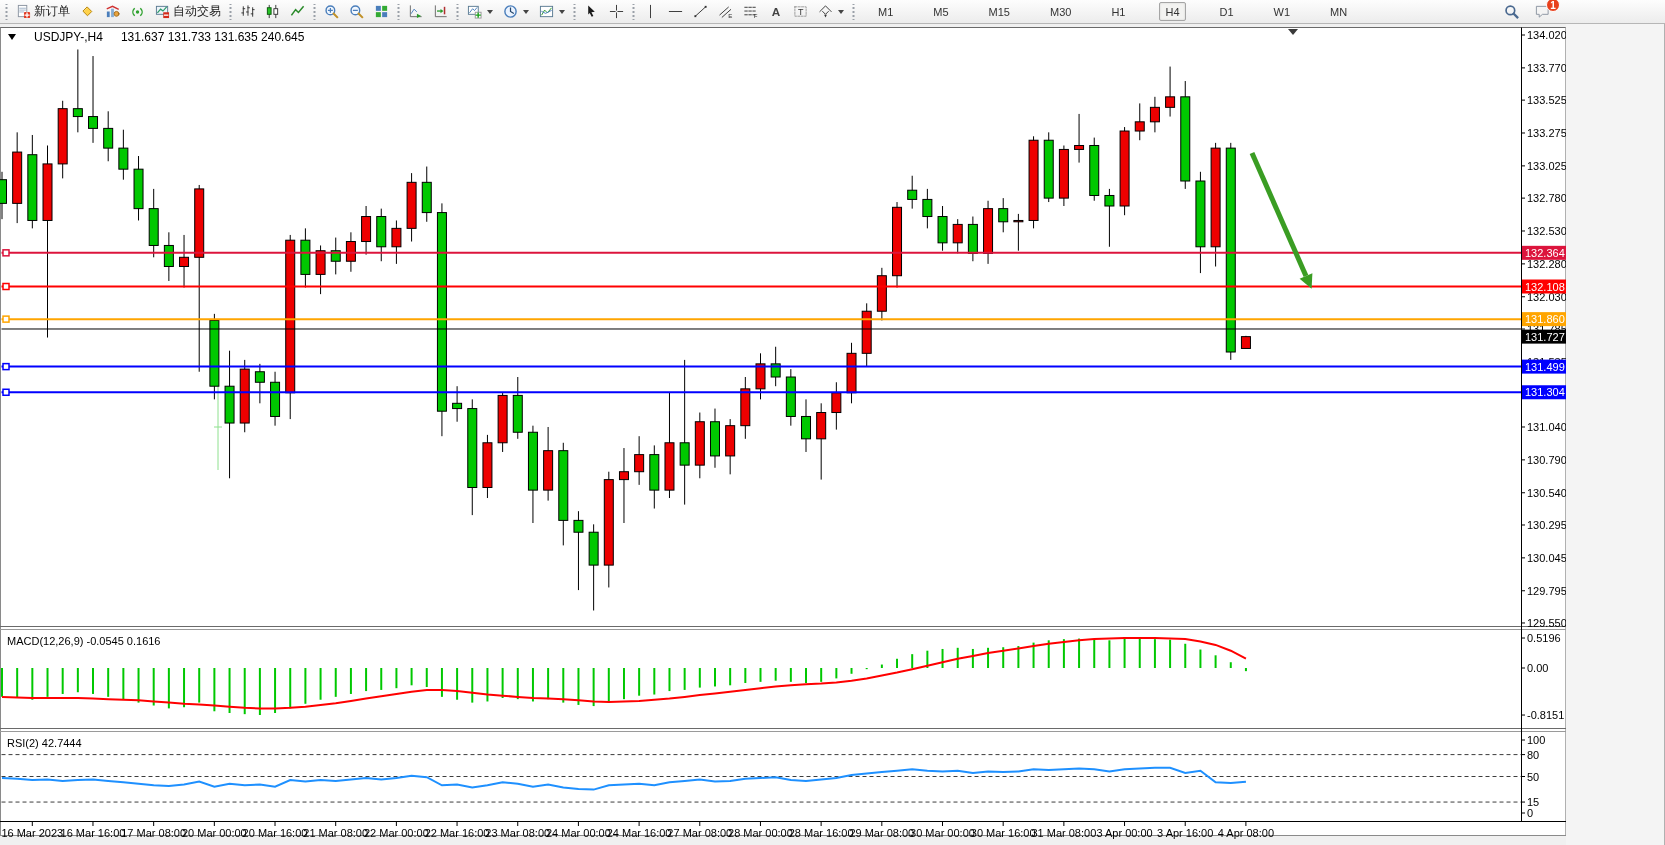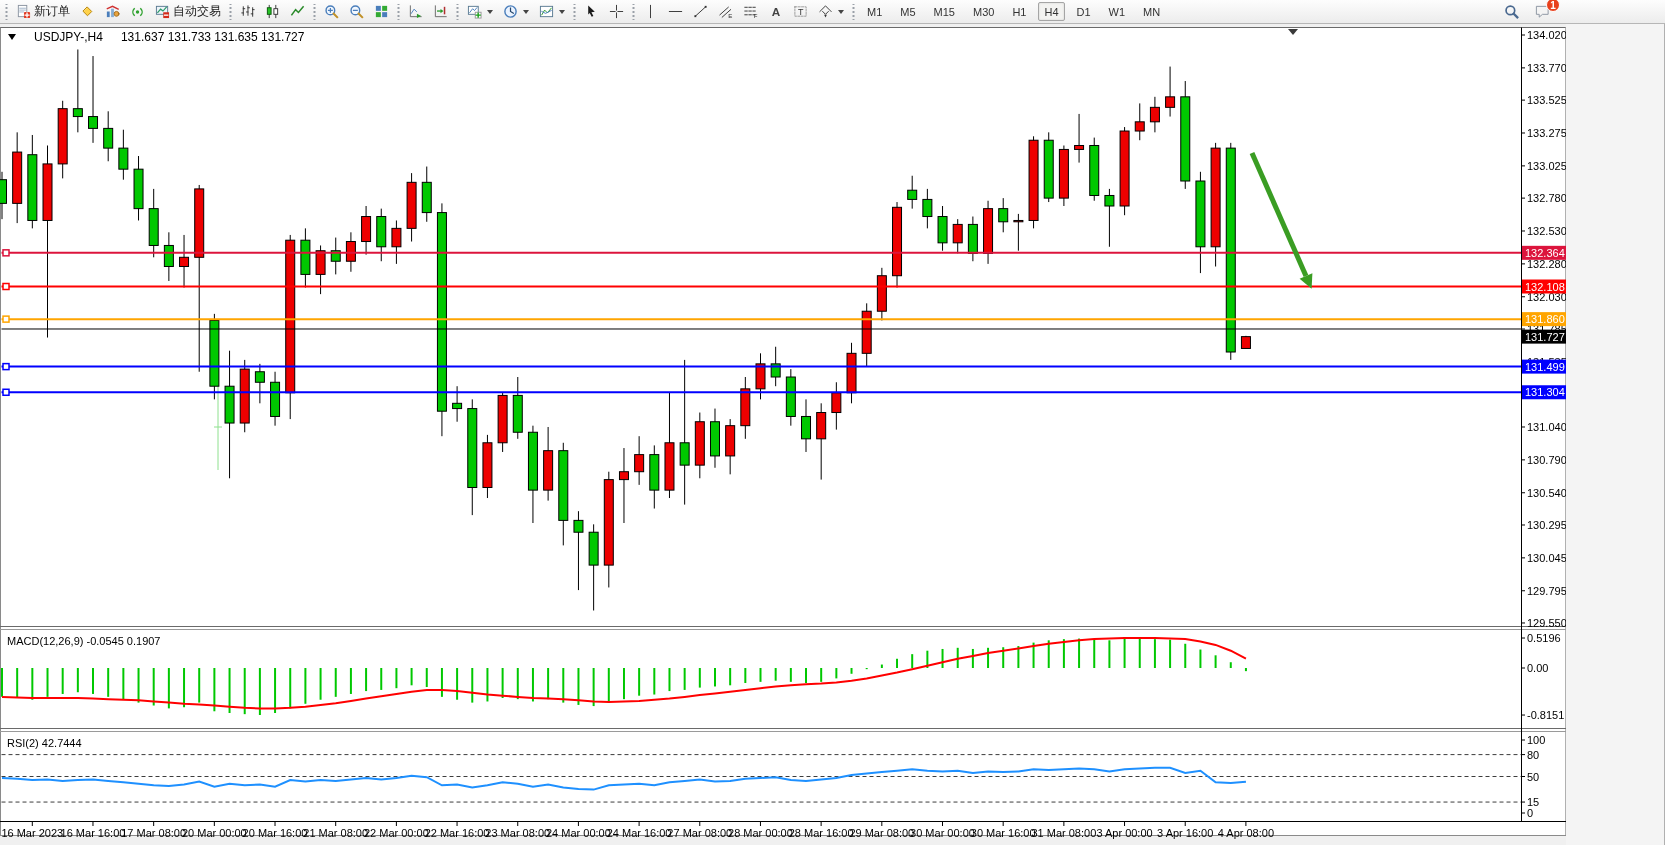--- a/index.html
+++ b/index.html
@@ -13,21 +13,21 @@
     display:flex; align-items:center; padding:0 2px; }
   .tb-handle { width:5px; height:16px; margin:0 2px;
     background-image:radial-gradient(circle,#9aa0a8 35%,transparent 40%);
     background-size:4px 4px; background-position:center; }
   .tb-btn { height:21px; min-width:22px; display:inline-flex; align-items:center; justify-content:center;
     gap:3px; padding:0 3px; margin:0 1px; border:1px solid transparent; border-radius:2px;
     font-size:12px; color:#222; cursor:default; white-space:nowrap; }
   .tb-btn svg { display:block; }
   .caret { width:0; height:0; border-left:3px solid transparent; border-right:3px solid transparent;
     border-top:4px solid #444; margin-left:2px; }
-  .tf-btn { height:19px; padding:0 5px; margin:0 3px; font-size:11px; color:#333;
+  .tf-btn { height:19px; padding:0 5px; margin:0 14px; font-size:11px; color:#333;
     display:inline-flex; align-items:center; border:1px solid transparent; border-radius:2px; }
   .tf-btn.active { background:#f3f3f1; border:1px solid #a5a5a5; box-shadow:inset 0 0 2px #cfcfcf; }
   #tb-right { margin-left:auto; margin-right:108px; display:flex; align-items:center; gap:6px; }
   #notif { position:relative; }
   #notif-badge { position:absolute; top:-4px; right:-7px; min-width:14px; height:14px; border-radius:8px;
     background:#e8401c; color:#fff; font-size:10px; font-weight:bold; display:flex;
     align-items:center; justify-content:center; padding:0 3px; border:1px solid #fff; }
 
   
   #chart-area { position:absolute; left:0; top:24px; width:1665px; height:821px; background:#f0f0f0; }
@@ -713,18 +713,18 @@
           <line x1="1185.22" y1="798" x2="1185.22" y2="802" stroke="#000"></line>
           <text x="1185.22" y="813" font-size="11" fill="#000" text-anchor="middle">3 Apr 16:00</text>
           <line x1="1245.8999999999999" y1="798" x2="1245.8999999999999" y2="802" stroke="#000"></line>
           <text x="1245.8999999999999" y="813" font-size="11" fill="#000" text-anchor="middle">4 Apr 08:00</text>
         </g>
       </svg>
     <div id="right-band"></div>
     <div id="chart-title">
       <span class="tri"></span>
       <span>USDJPY-,H4</span>
-      <span>131.637 131.733 131.635 131.727</span>
+      <span>131.637 131.733 131.635 240.645</span>
     </div>
-    <div id="macd-label">MACD(12,26,9) -0.0545 0.1907</div>
+    <div id="macd-label">MACD(12,26,9) -0.0545 0.1616</div>
     <div id="rsi-label">RSI(2) 42.7444</div>
   </div>
 </div>
 
 </body></html>

